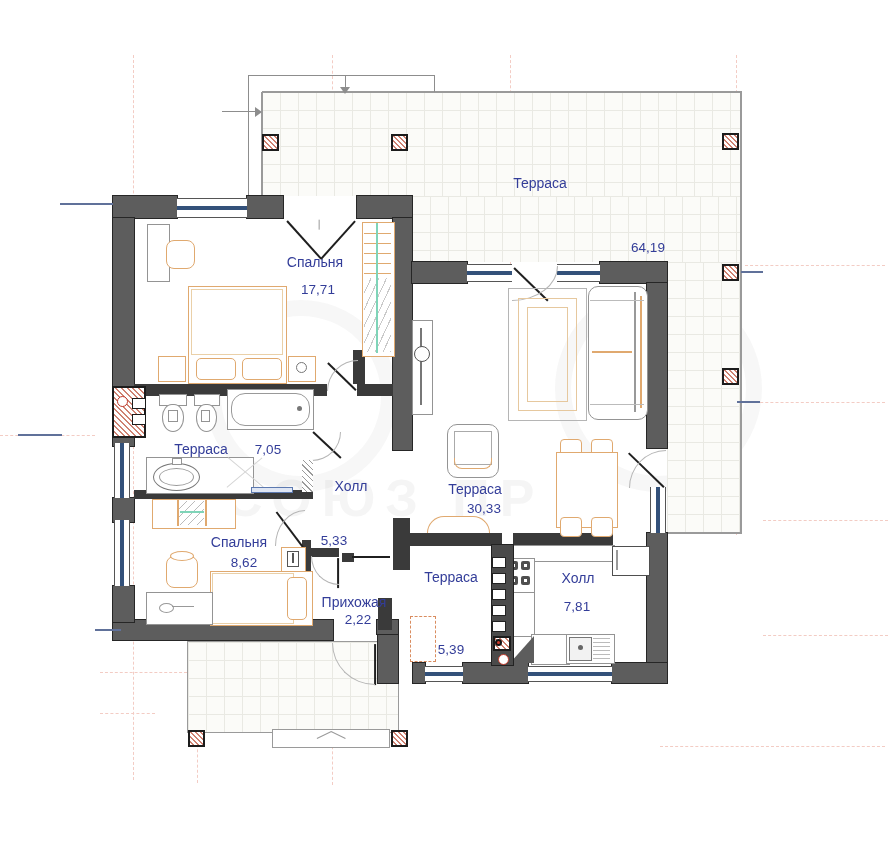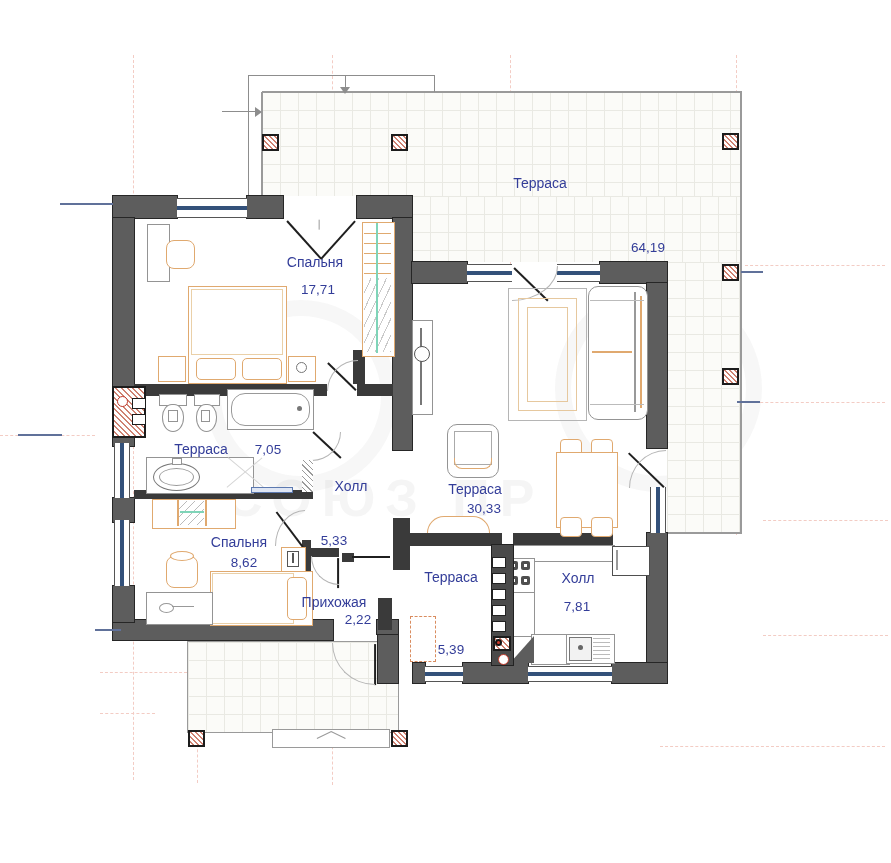--- a/index.html
+++ b/index.html
@@ -264,20 +264,20 @@
   <div class="lbl" style="left:315px;top:262px">Спальня</div>
   <div class="lbl num" style="left:318px;top:289px">17,71</div>
   <div class="lbl" style="left:201px;top:449px">Терраса</div>
   <div class="lbl num" style="left:268px;top:449px">7,05</div>
   <div class="lbl" style="left:351px;top:486px">Холл</div>
   <div class="lbl num" style="left:334px;top:540px">5,33</div>
   <div class="lbl" style="left:475px;top:489px">Терраса</div>
   <div class="lbl num" style="left:484px;top:508px">30,33</div>
   <div class="lbl" style="left:239px;top:542px">Спальня</div>
   <div class="lbl num" style="left:244px;top:562px">8,62</div>
-  <div class="lbl" style="left:334px;top:602px">Прихожая</div>
+  <div class="lbl" style="left:354px;top:602px">Прихожая</div>
   <div class="lbl num" style="left:358px;top:619px">2,22</div>
   <div class="lbl" style="left:451px;top:577px">Терраса</div>
   <div class="lbl num" style="left:451px;top:649px">5,39</div>
   <div class="lbl" style="left:578px;top:578px">Холл</div>
   <div class="lbl num" style="left:577px;top:606px">7,81</div>
 
 </div>
 
 </body></html>

